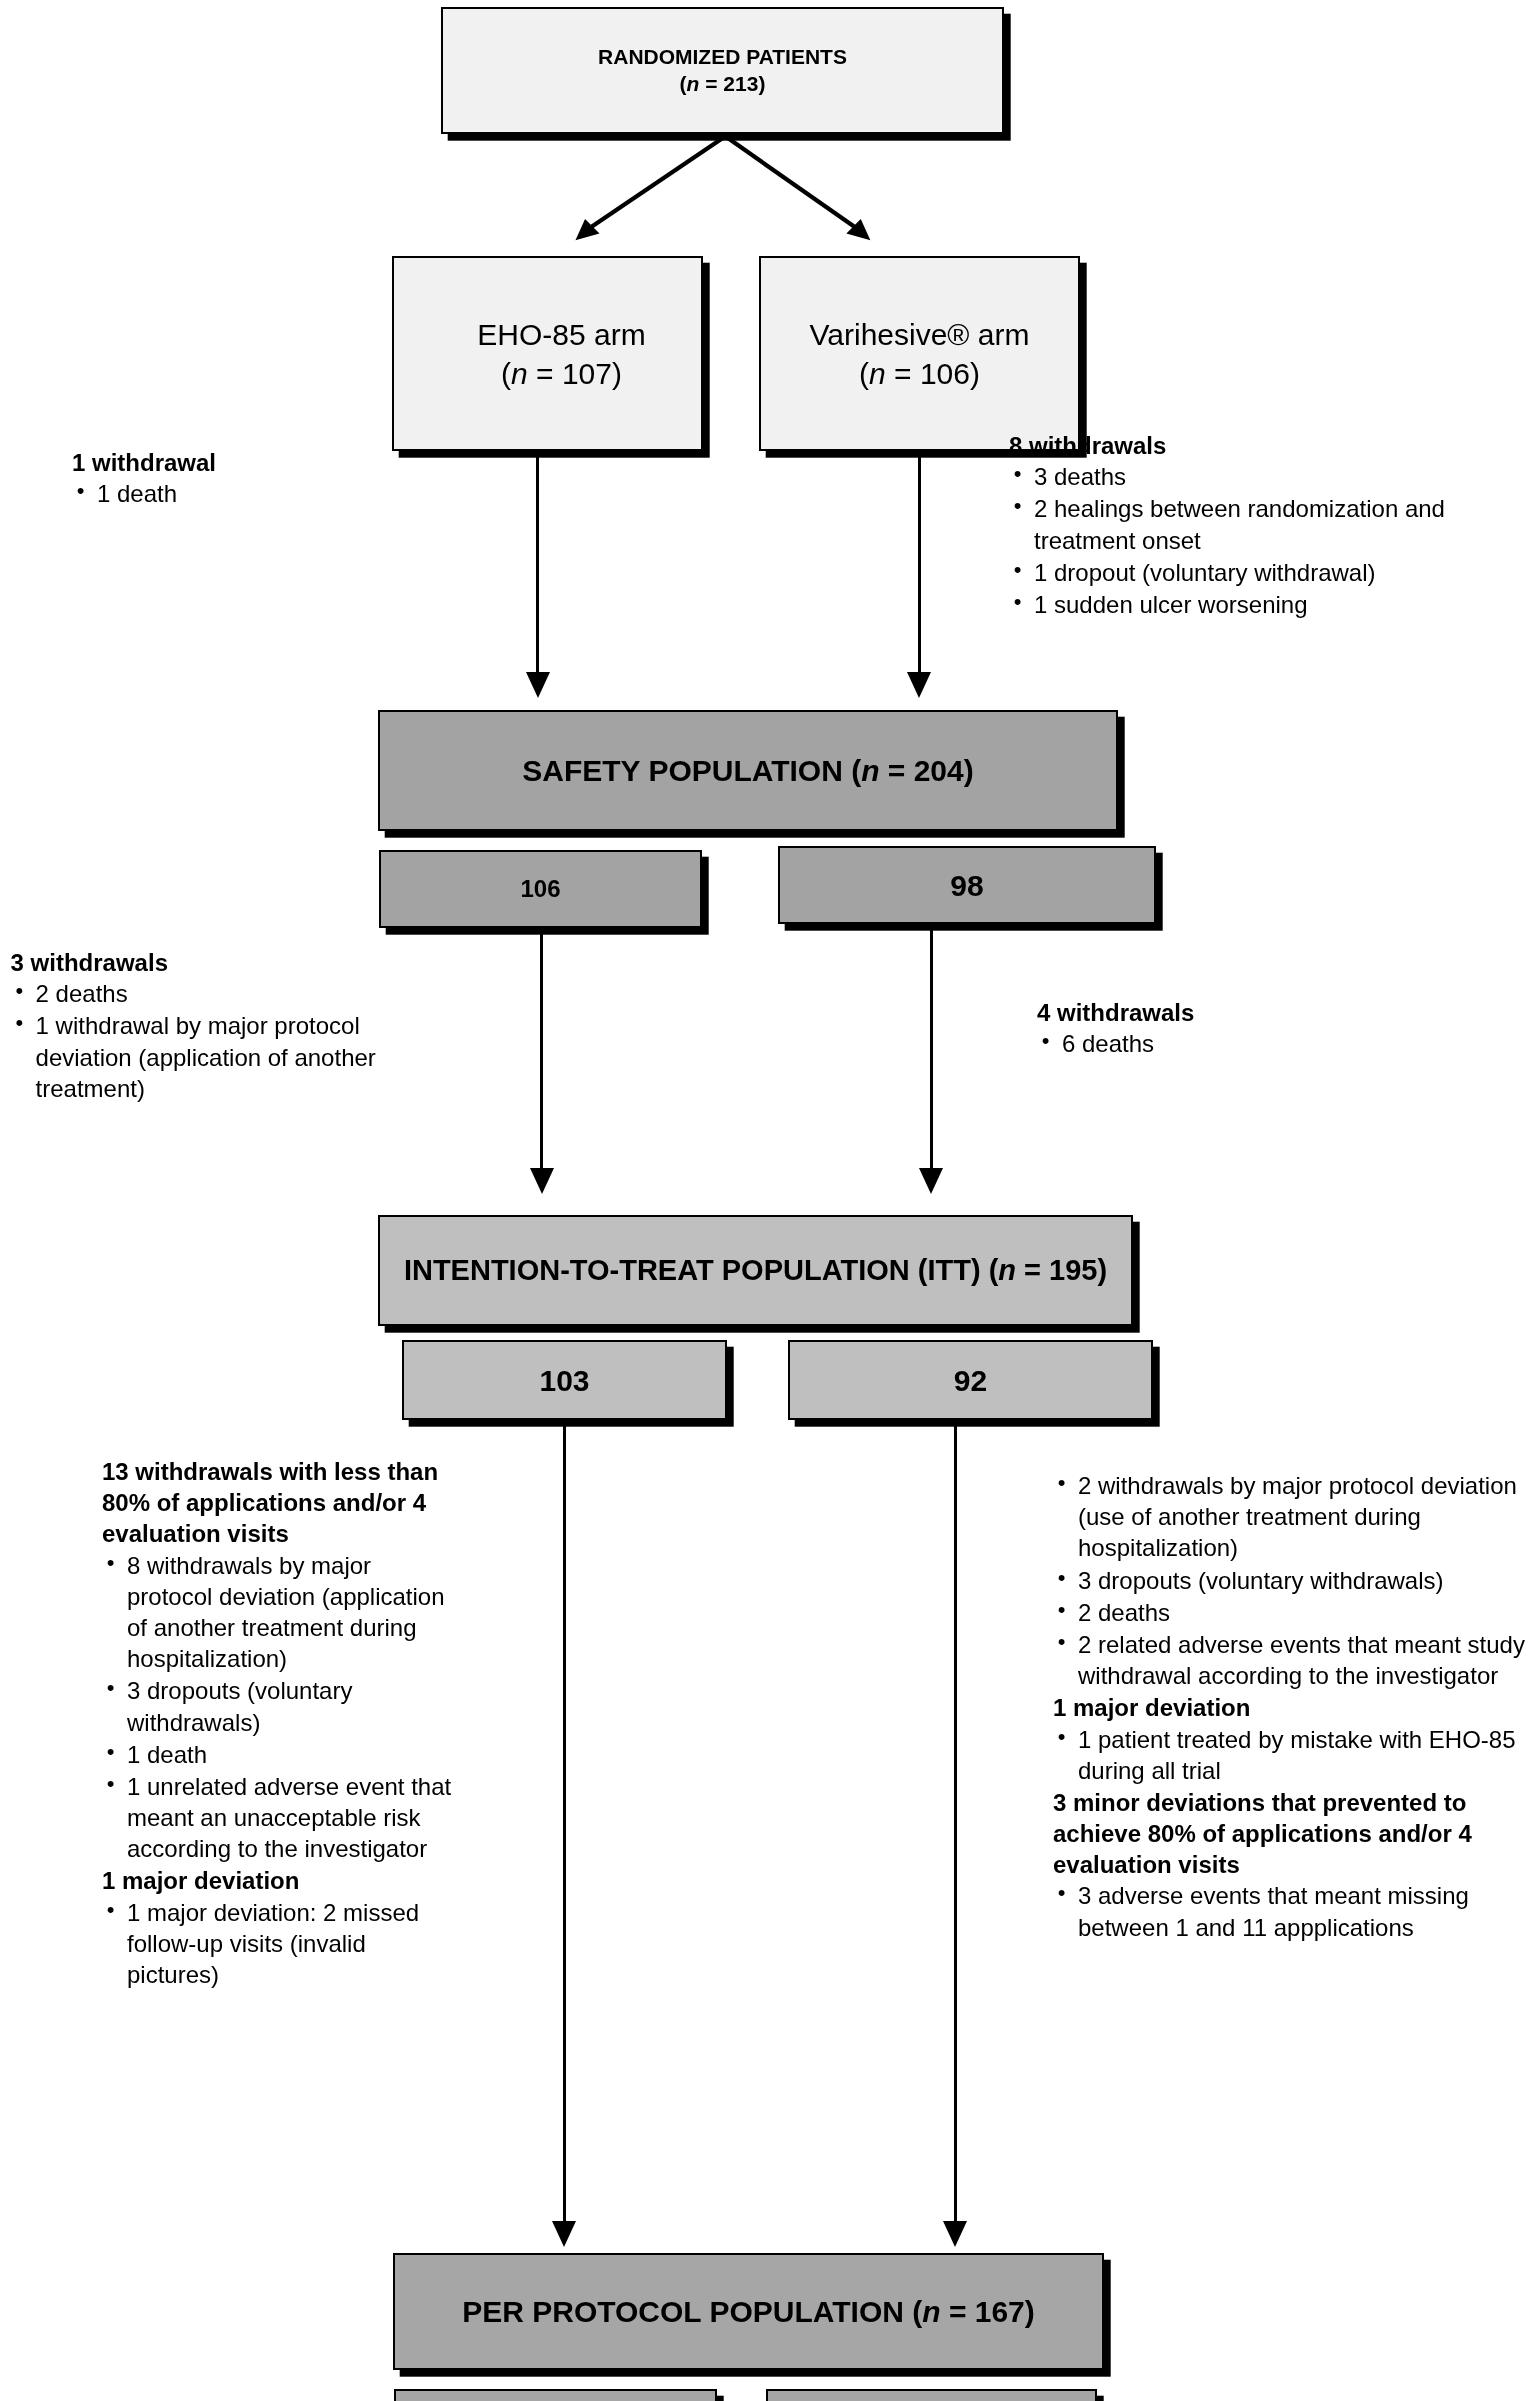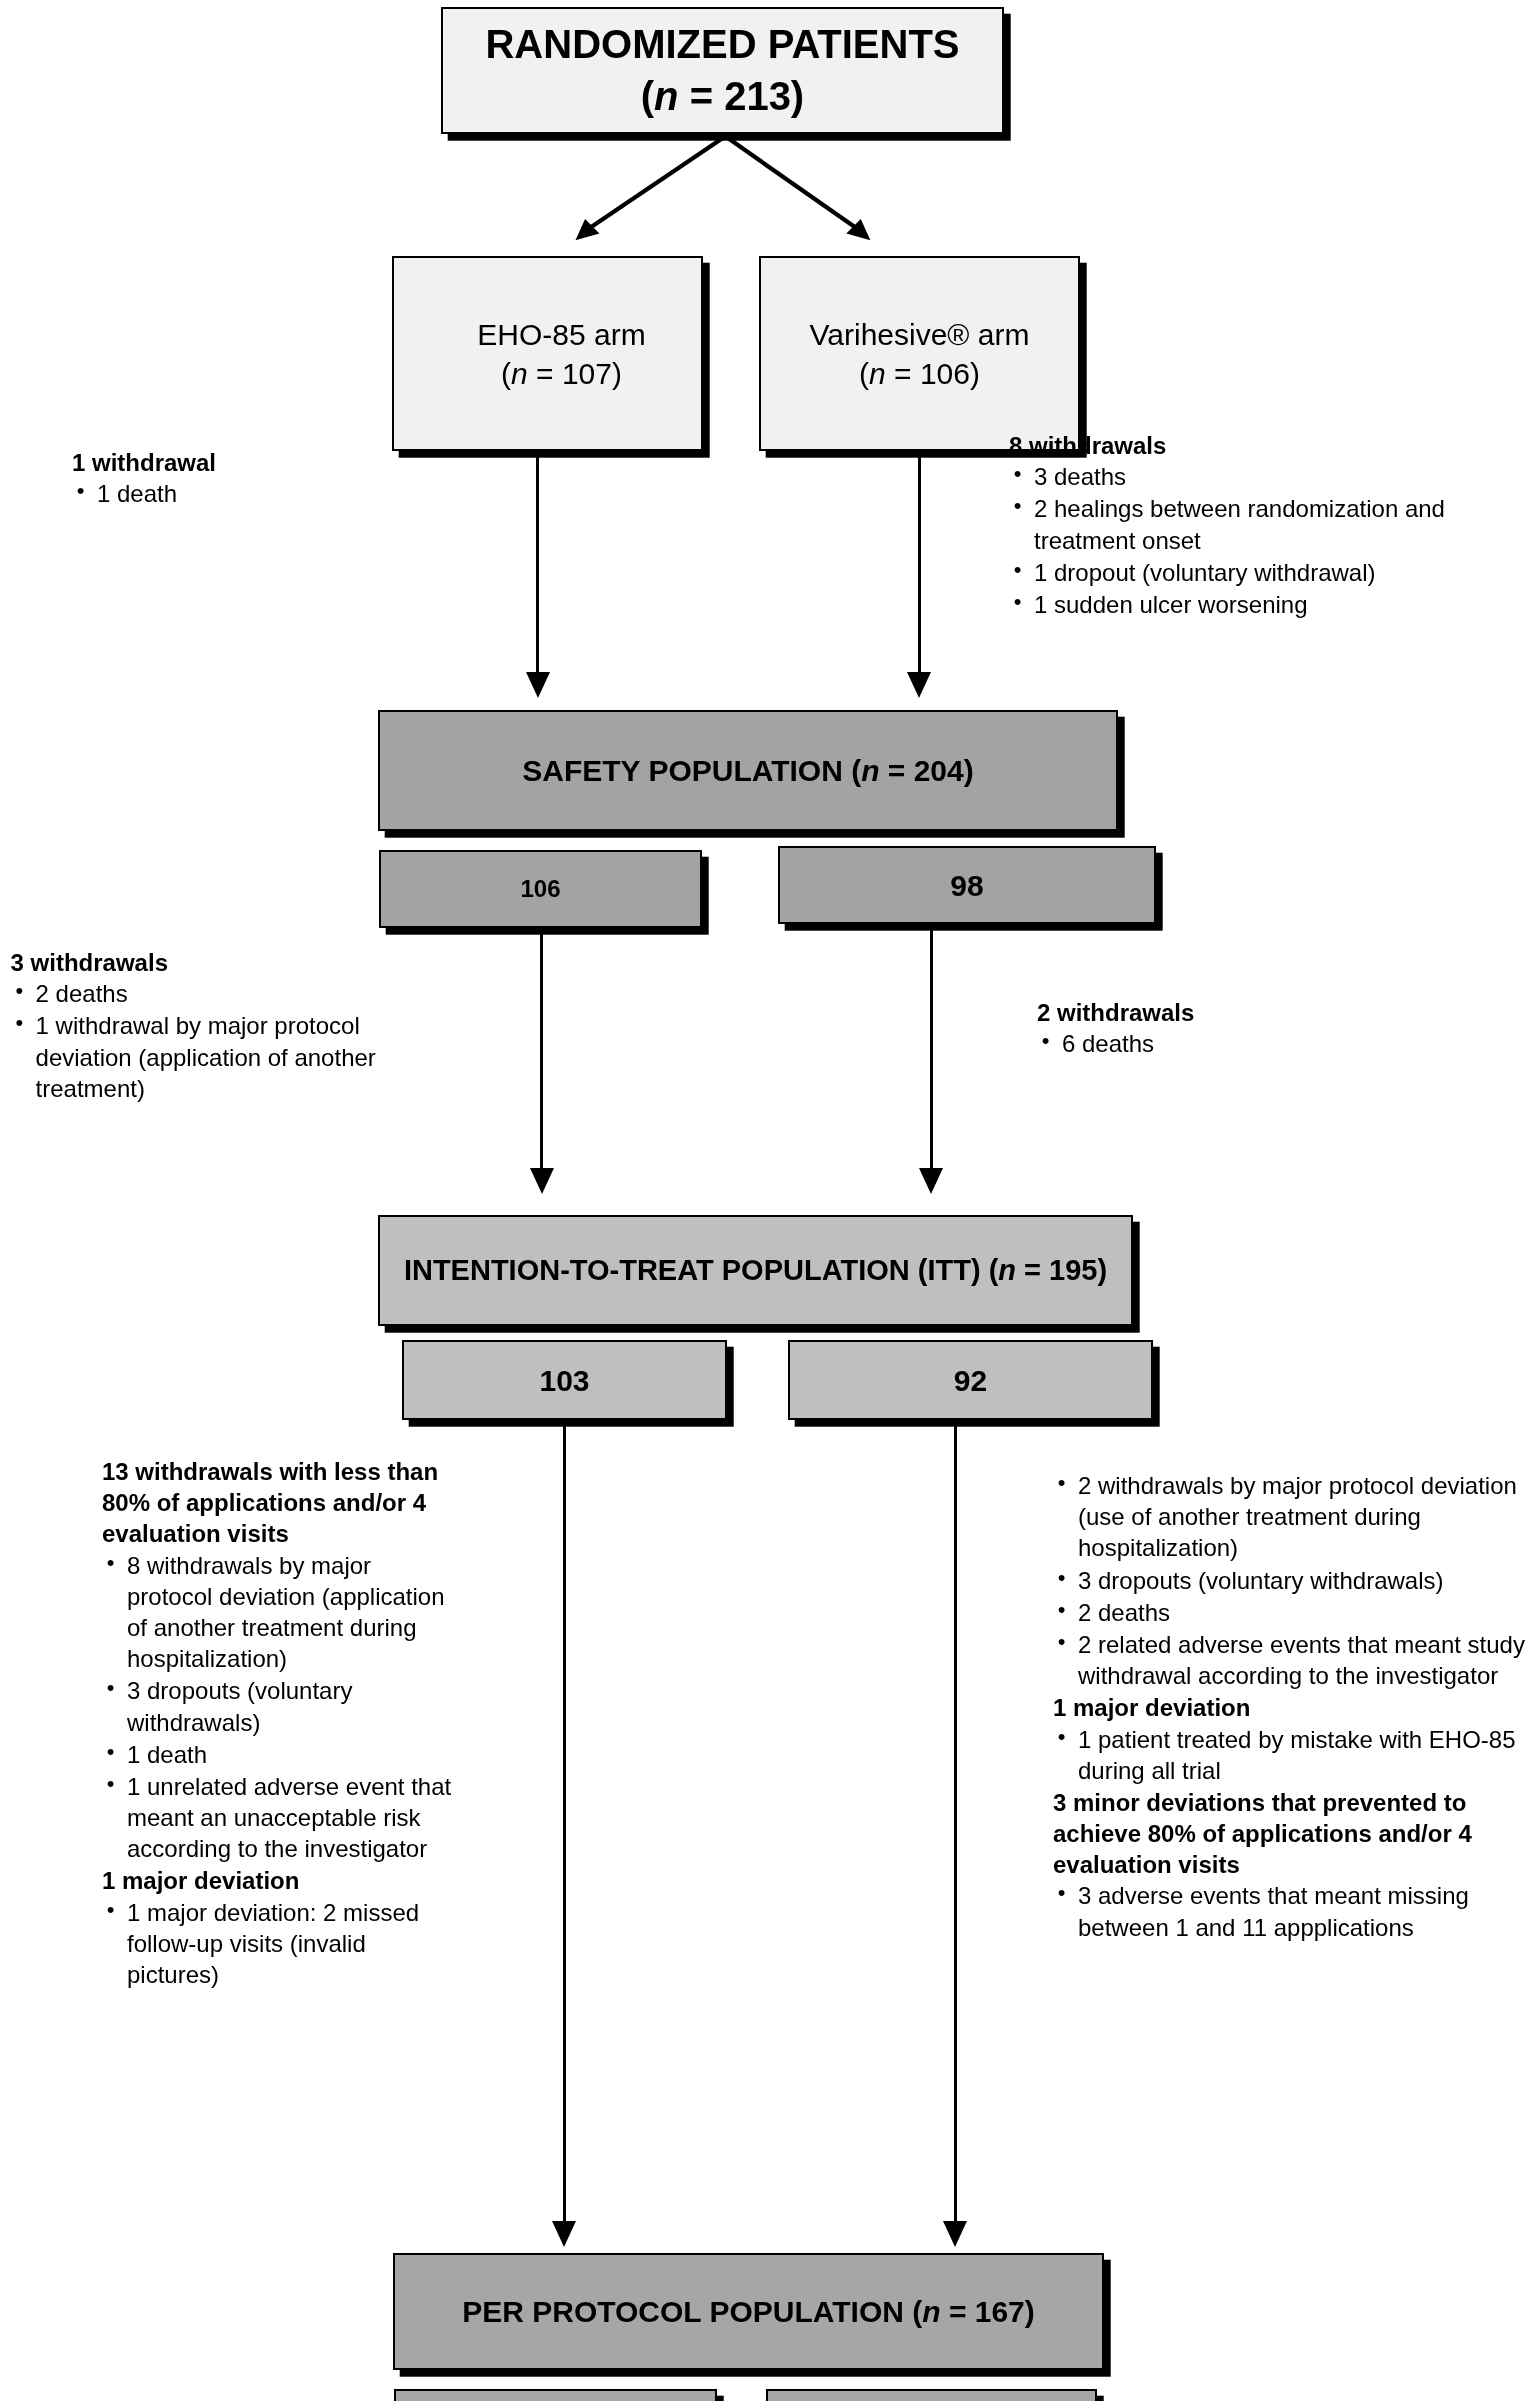--- a/index.html
+++ b/index.html
@@ -31,21 +31,21 @@
     line-height:1.30;
     white-space:nowrap;
   }
   .lvl0{background:#f1f1f1;}
   .lvl1{background:#a3a3a3;}
   .lvl2{background:#bfbfbf;}
   .lvl3{background:#a6a6a6;}
   .ital{font-style:italic;}
 
   
-  #box-randomized{left:441px; top:6.7px; width:563px; height:127px; font-size:40px; font-weight:bold;}
+  #box-randomized{left:441px; top:6.7px; width:563px; height:127px; font-size:21px; font-weight:bold;}
   #box-eho-arm   {left:392px; top:256px; width:311px; height:195px; font-size:30px;padding-left:28px;}
   #box-vari-arm  {left:759px;top:256px; width:321px; height:195px; font-size:30px;}
 
   #box-safety    {left:378px; top:710px; width:740px; height:121px; font-size:30px; font-weight:bold;}
   #box-safety-l  {left:379px; top:850px; width:323px; height:78px; font-size:24px; font-weight:bold;}
   #box-safety-r  {left:778px;top:846px; width:378px; height:78px; font-size:30px; font-weight:bold;}
 
   #box-itt       {left:378px; top:1215px; width:755px; height:111px; font-size:29px; font-weight:bold;}
   #box-itt-l     {left:402px; top:1340px; width:325px; height:80px; font-size:30px; font-weight:bold;}
   #box-itt-r     {left:788px;top:1340px; width:365px; height:80px; font-size:30px; font-weight:bold;align-items:center;}
@@ -190,21 +190,21 @@
 
   <div class="note" id="note-left-2">
     <span class="nhead">3 withdrawals</span>
     <ul>
       <li>2 deaths</li>
       <li>1 withdrawal by major protocol deviation (application of another treatment)</li>
     </ul>
   </div>
 
   <div class="note" id="note-right-2">
-    <span class="nhead">2 withdrawals</span>
+    <span class="nhead">4 withdrawals</span>
     <ul>
       <li>6 deaths</li>
     </ul>
   </div>
 
   <div class="note" id="note-left-3">
     <span class="nhead">13 withdrawals with less than 80% of applications and/or 4 evaluation visits</span>
     <ul>
       <li>8 withdrawals by major protocol deviation (application of another treatment during hospitalization)</li>
       <li>3 dropouts (voluntary withdrawals)</li>

